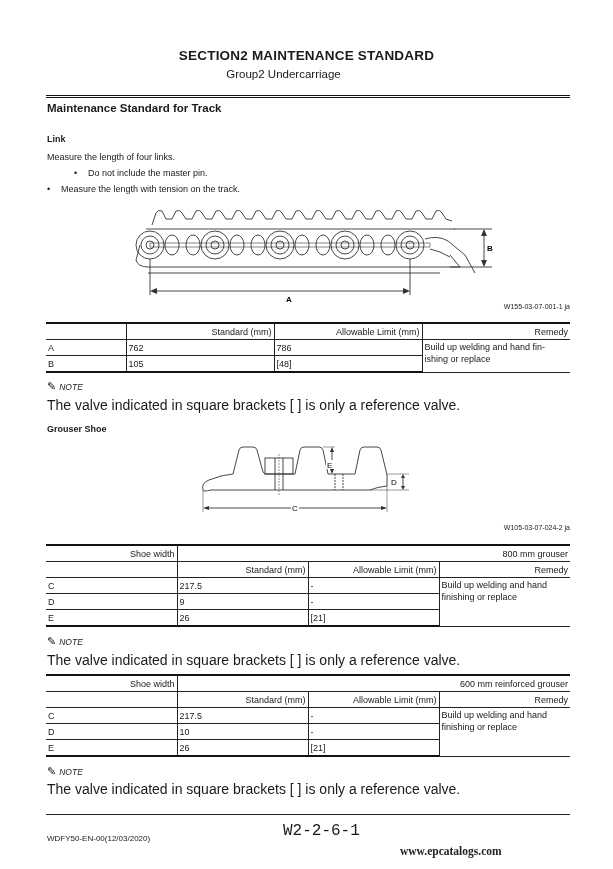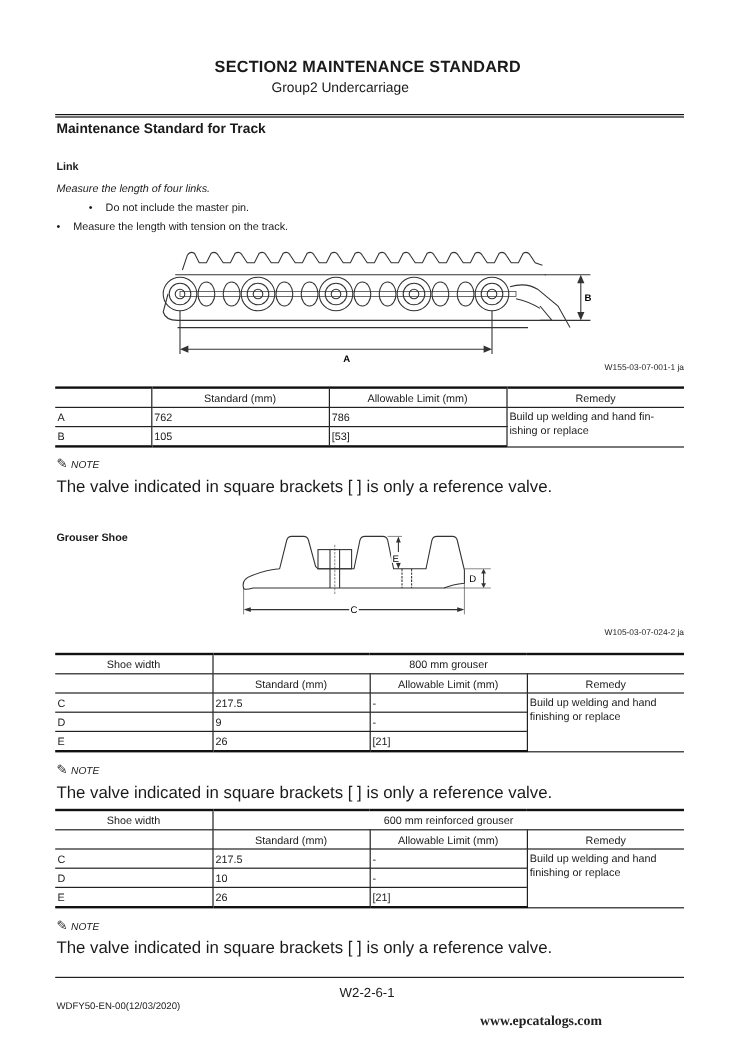--- a/index.html
+++ b/index.html
@@ -5,36 +5,36 @@
   html, body { margin: 0; padding: 0; background: #ffffff; }
   body { width: 613px; height: 869px; position: relative; overflow: hidden;
          font-family: "Liberation Sans", sans-serif; color: #1a1a1a; }
   .abs { position: absolute; }
   .section-title { left: 0; width: 613px; top: 48px; text-align: center;
                    font-size: 13.5px; font-weight: bold; letter-spacing: 0.2px; }
   .group-title { left: 0; width: 567px; top: 68px; text-align: center; font-size: 11.5px; }
   .rule-double { left: 46px; width: 524px; top: 95px; height: 1px; border-top: 1.5px solid #111; border-bottom: 1.5px solid #111; }
   .h2 { left: 47px; top: 102px; font-size: 11.5px; font-weight: bold; }
   .h3 { left: 47px; font-size: 9px; font-weight: bold; }
-  .para { left: 47px; font-size: 9px; font-style: italic; }
+  .para { left: 47px; font-size: 9px; }
   .bullet { left: 47px; font-size: 9px; }
   .bullet .dot { display: inline-block; width: 14px; }
   .figref { font-size: 7px; right: 43px; text-align: right; }
   table.std { position: absolute; left: 46px; width: 524px; border-collapse: collapse; font-size: 9px; }
   table.std td { border: 1px solid #222; padding: 0 2px; height: 15px; vertical-align: middle; line-height: 12px; }
   table.std tr.toprow td { border-top: 2px solid #111; }
   table.std tr.lastrow td { border-bottom: 2px solid #111; }
-  table.std td.center { text-align: center; }
+  table.std td.center { text-align: right; }
   table.std td.remedy { vertical-align: top; padding-top: 1px; }
   table.std td.noleft { border-left: none; }
   .note-label { left: 47px; font-size: 8.5px; font-style: italic; display: flex; align-items: center; gap: 3px; }
   .note-text { left: 47px; font-size: 14px; }
   .footer-rule { left: 46px; width: 524px; top: 814px; border-top: 1px solid #222; }
   .footer-left { left: 47px; top: 824px; font-size: 8px; margin-top: 10px; }
-  .footer-page { left: 283px; top: 822px; font-size: 11px; }
+  .footer-page { left: 283px; top: 822px; font-size: 16px; font-family: Liberation Mono, monospace; }
   .watermark { left: 400px; top: 845px; font-family: Liberation Serif, serif; font-size: 11.5px; font-weight: bold; color: #222; }
   svg { position: absolute; }
 </style>
 </head>
 <body>
 
 <div class="abs section-title">SECTION2 MAINTENANCE STANDARD</div>
 <div class="abs group-title">Group2 Undercarriage</div>
 <div class="abs rule-double"></div>
 
@@ -123,32 +123,32 @@
   </tr>
   <tr>
     <td class="noleft">A</td>
     <td>762</td>
     <td>786</td>
     <td class="remedy" rowspan="2" style="border-right:none;">Build up welding and hand fin-ishing or replace</td>
   </tr>
   <tr class="lastrow">
     <td class="noleft">B</td>
     <td>105</td>
-    <td>[53]</td>
+    <td>[48]</td>
   </tr>
 </tbody>
   </table>
 
 <div class="abs note-label" style="top:380px;">
   <span style="font-style:normal;font-size:11px;">✎</span>
   <span>NOTE</span>
 </div>
 <div class="abs note-text" style="top:397px;">The valve indicated in square brackets [ ] is only a reference valve.</div>
 
-<div class="abs h3" style="top:443px;">Grouser Shoe</div>
+<div class="abs h3" style="top:424px;">Grouser Shoe</div>
 
 <svg style="left:195px; top:440px;" width="220" height="80" viewBox="0 0 220 80">
   <g fill="none" stroke="#333" stroke-width="0.9">
     <path d="M8,50 Q6,43 14,40 Q26,35 38,34 L44,10 Q45,7 48,7 L58,7 Q61,7 62,10 L68,32 L70,34 L100,34 L105,10 Q106,7 109,7 L124,7 Q127,7 128,10 L133,34 L160,34 L165,10 Q166,7 169,7 L182,7 Q185,7 186,10 L192,35 L192,46 Q182,47 175,50 L16,50 Q8,52 8,50 Z"></path>
     <rect x="70" y="18" width="28" height="16"></rect>
     <line x1="80" y1="18" x2="80" y2="34"></line>
       <line x1="88" y1="18" x2="88" y2="34"></line>
     <line x1="80" y1="34" x2="80" y2="50"></line>
       <line x1="88" y1="34" x2="88" y2="50"></line>
     <line x1="84" y1="14" x2="84" y2="55" stroke-dasharray="2,1" stroke-width="0.5"></line>

